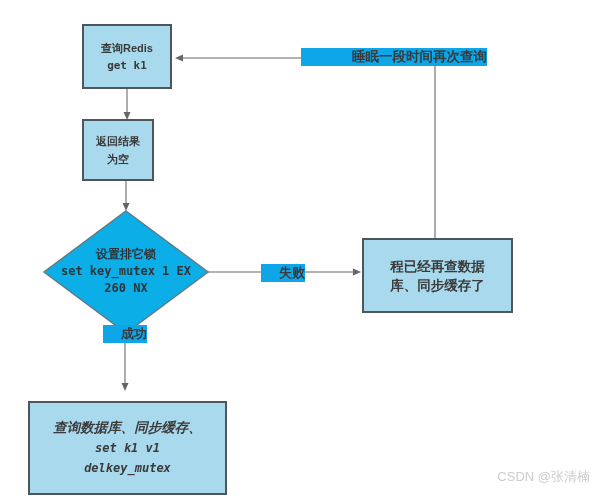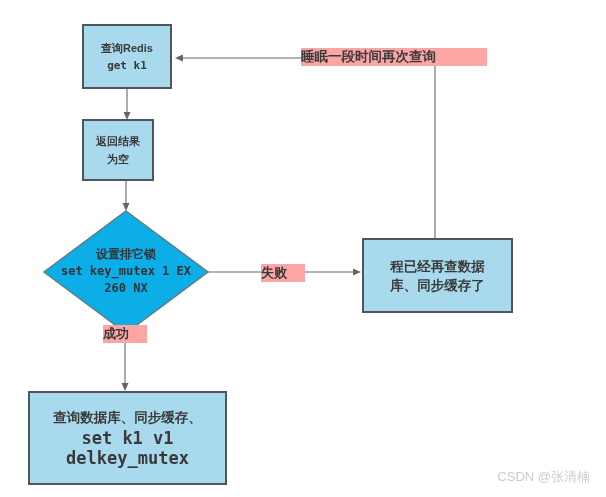--- a/index.html
+++ b/index.html
@@ -49,39 +49,39 @@
     text-align: center;
     color: #2e3438;
     font-weight: bold;
   }
   .diamond-text .tline {
     font-size: 12px;
     line-height: 17px;
   }
   .edge-label {
     position: absolute;
-    background: #fca5a5;
+    background: #0ea5e9;
     color: #3a3a3a;
     font-size: 13px;
     font-weight: bold;
-    text-align: left;
+    text-align: right;
     line-height: 18px;
     white-space: nowrap;
   }
   .watermark {
     position: absolute;
     right: 16px;
     top: 468px;
     color: #cccccc;
     font-size: 13px;
     font-weight: normal;
   }
   .rt .tline { font-size: 13.5px; line-height: 19px; }
   .bb .tline { font-size: 13.5px; line-height: 20px; }
-  .bb .mono  { font-size: 17px; }
+  .bb .mono  { font-size: 12px; }
 </style>
 </head>
 <body>
 
 <div class="canvas">
 
   <svg class="wires" width="606" height="497" viewBox="0 0 606 497">
 
     <line x1="127" y1="89" x2="127" y2="115" stroke="#989898" stroke-width="1.6"></line>
     <polygon points="127,120 123.5,112 130.5,112" fill="#666666"></polygon>
@@ -116,21 +116,21 @@
     <div class="tline">设置排它锁</div>
     <div class="tline mono">set key_mutex 1 EX</div>
     <div class="tline mono">260 NX</div>
   </div>
 
   <div class="node rt" style="left:362px; top:238px; width:151px; height:75px;">
     <div class="tline">程已经再查数据</div>
     <div class="tline">库、同步缓存了</div>
   </div>
 
-  <div class="node bb" style="left:28px; top:391px; width:199px; height:94px;">
+  <div class="node bb" style="left:28px; top:401px; width:199px; height:94px;font-style:italic;">
     <div class="tline">查询数据库、同步缓存、</div>
     <div class="tline mono">set k1 v1</div>
     <div class="tline mono">delkey_mutex</div>
   </div>
 
   <div class="edge-label" style="left:301px; top:48px; width:186px; font-size:13.5px;">睡眠一段时间再次查询</div>
 
   <div class="edge-label" style="left:261px; top:264px; width:44px;">失败</div>
 
   <div class="edge-label" style="left:103px; top:325px; width:44px;">成功</div>

